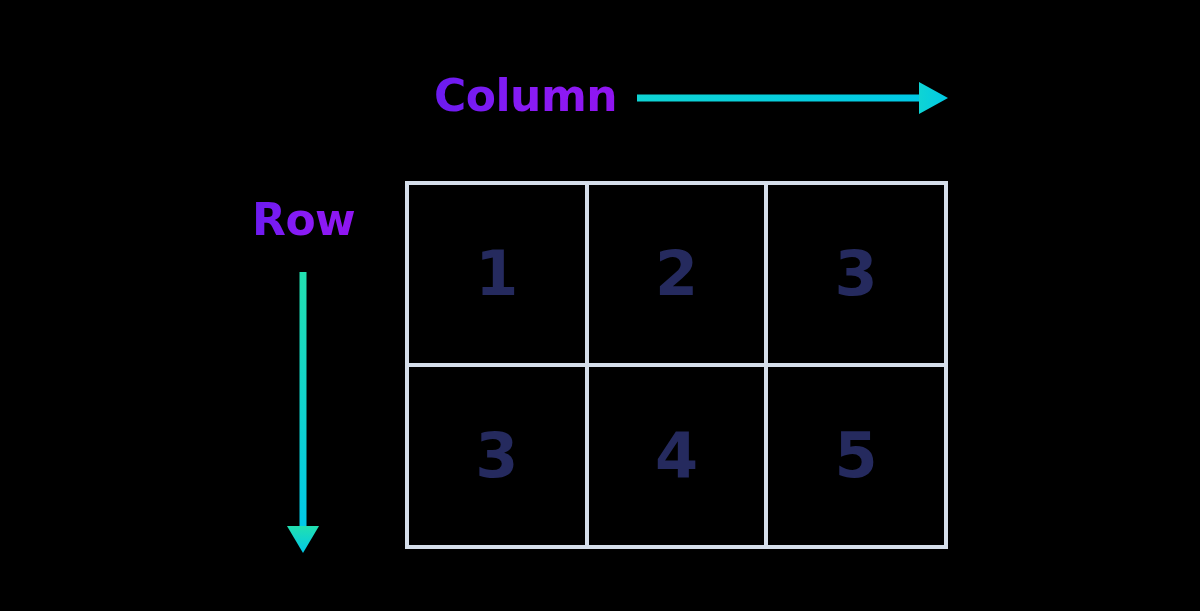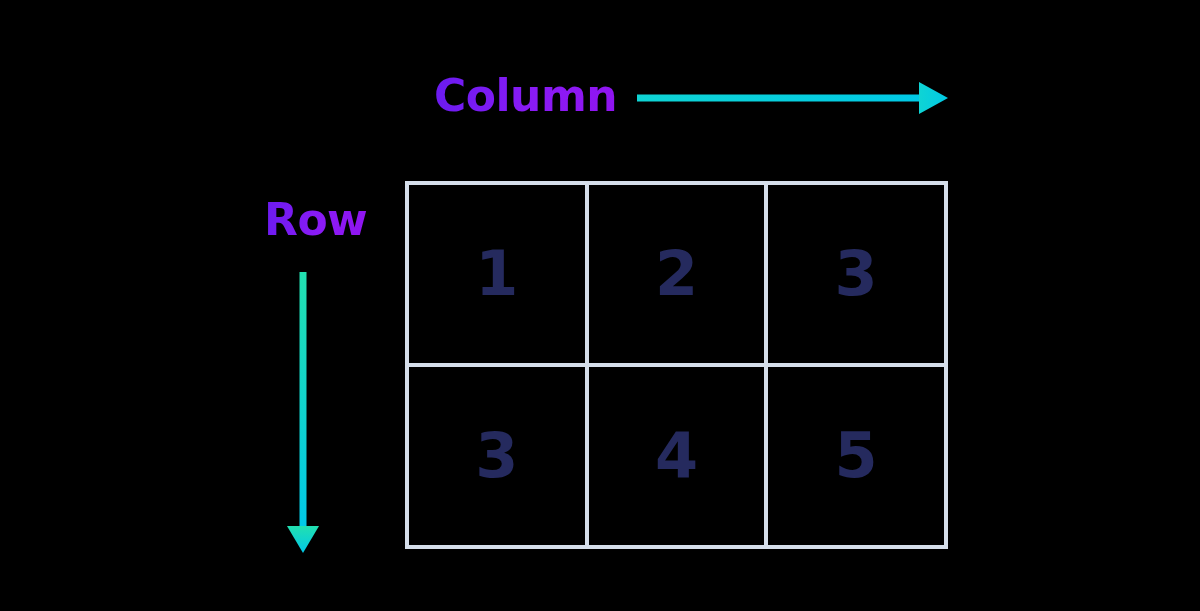--- a/index.html
+++ b/index.html
@@ -33,21 +33,21 @@
     -webkit-text-fill-color: transparent;
     white-space: nowrap;
     user-select: none;
     text-align: right;
   }
   #label-column {
     left: 434px;
     top: 74px;
   }
   #label-row {
-    left: 264px;
+    left: 252px;
     top: 198px;
   }
 
   
   .arrow-h {
     position: absolute;
     left: 637px;
     top: 76px;
     width: 314px;
     height: 44px;

